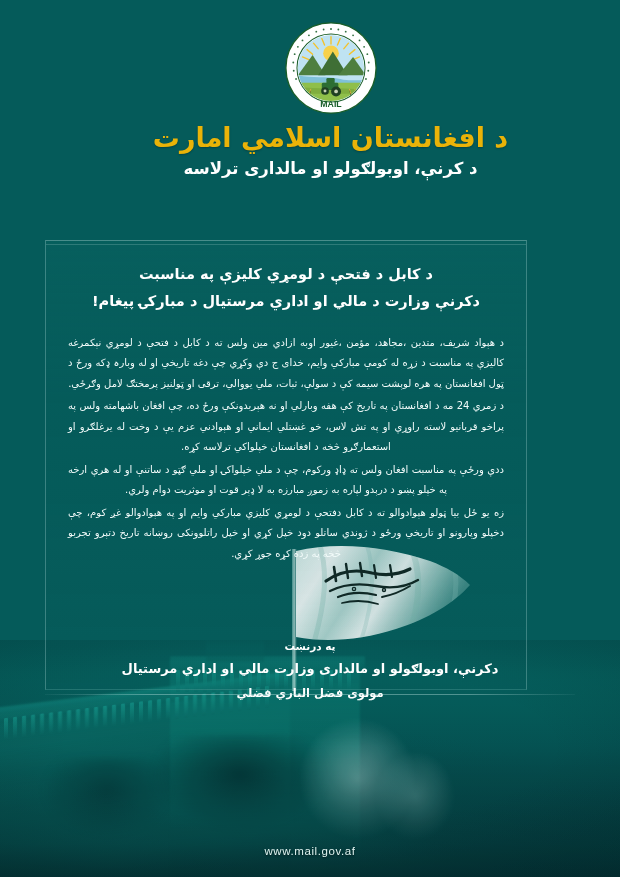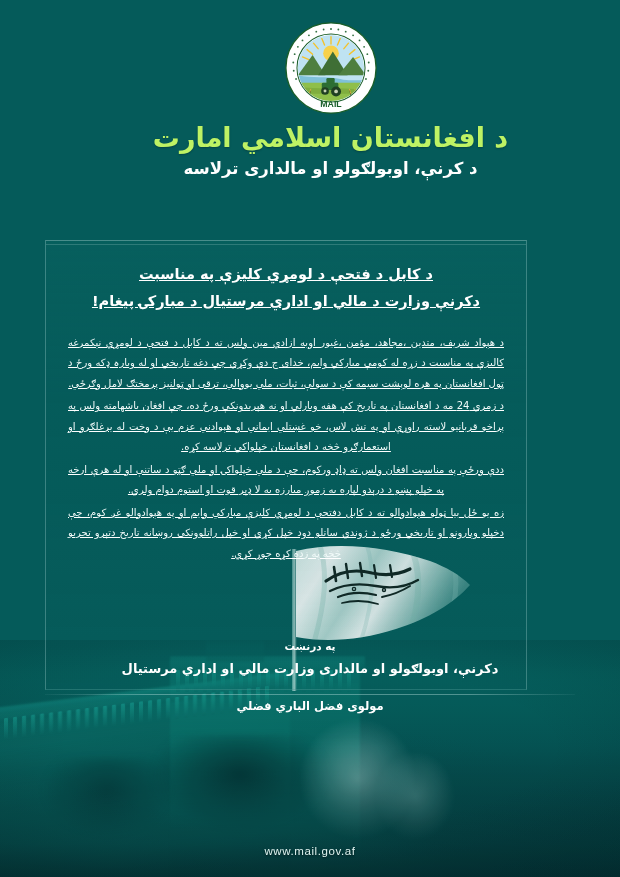--- a/index.html
+++ b/index.html
@@ -148,21 +148,21 @@
     margin: 0 auto;
     display: block;
   }
 
   .ministry-title {
     margin-top: 10px;
     font-size: 27px;
     line-height: 1.05;
     font-weight: 700;
     letter-spacing: 0px;
-    color: #bef264;
+    color: #eab308;
     text-shadow: 0 1px 2px rgba(0,0,0,0.25);
     font-family: "DejaVu Sans", "Liberation Sans", sans-serif;
   }
 
   .ministry-sub {
     margin-top: 7px;
     font-size: 16.5px;
     font-weight: 700;
     color: #ffffff;
     letter-spacing: 0.2px;
@@ -175,21 +175,20 @@
     top: 240px;
     width: 482px;
     min-height: 450px;
     z-index: 4;
     border-top: 1px solid rgba(185,225,222,0.38);
     border-left: 1px solid rgba(185,225,222,0.30);
     border-right: 1px solid rgba(185,225,222,0.30);
     border-bottom: 1px solid rgba(185,225,222,0.16);
     background: linear-gradient(180deg, rgba(9,104,101,0.30) 0%, rgba(7,92,91,0.14) 35%, rgba(5,84,84,0.04) 100%);
     padding: 14px 18px 20px 18px;
-    text-decoration: underline;
   }
 
   .panel::before {
     
     content: "";
     position: absolute;
     left: 0; right: 0; top: 3px;
     height: 1px;
     background: rgba(185,225,222,0.22);
   }
@@ -227,21 +226,21 @@
     top: 636px;
     text-align: center;
     z-index: 6;
     font-size: 11px;
     line-height: 1.95;
     color: #ffffff;
     font-weight: 600;
   }
   .sig-regards { font-size: 10.5px; font-weight: 600; }
   .sig-role    { font-size: 13px; font-weight: 700; }
-  .sig-name    { font-size: 11.5px; font-weight: 700; margin-top: 13px; }
+  .sig-name    { font-size: 11.5px; font-weight: 700; }
 
   
   .bottom-rule {
     position: absolute;
     left: 45px; right: 45px;
     top: 694px;
     height: 1px;
     background: linear-gradient(90deg, rgba(185,225,222,0.05), rgba(185,225,222,0.42) 20%, rgba(185,225,222,0.42) 80%, rgba(185,225,222,0.05));
     z-index: 6;
   }
@@ -471,21 +470,21 @@
   <div class="panel">
 
     <div class="headline">
       <span>د کابل د فتحې د لومړي کلیزې په مناسبت</span>
       <span class="l2">دکرنې وزارت د مالي او اداري مرستیال د مبارکۍ پیغام!</span>
     </div>
 
     <div class="body-copy">
       <p>د هېواد شریف، متدین ،مجاهد، مؤمن ،غیور اوبه ازادي مین ولس ته د کابل د فتحې د لومړي  نېکمرغه کالیزې په مناسبت د زړه له کومې مبارکي وایم، خدای ج دې وکړي چې دغه تاریخي او له وبارہ ډکه ورځ د ټول افغانستان په هره لوېشت سیمه کې د سولې، ثبات، ملي یووالي، ترقی او ټولنیز پرمختګ لامل وګرځي.</p>
       <p>د زمري 24 مه د افغانستان په تاریخ کې هفه وبارلي او نه هېربدونکې ورځ ده، چې افغان باشهامته ولس په پراخو قربانیو لاسته راوړې او په تش لاس، خو غښتلي ایماني او هېوادني عزم یې د وخت له یرغلګرو او استعمارګرو څخه د افغانستان خپلواکي ترلاسه کړه.</p>
-      <p>ددې ورځې په مناسبت افغان ولس ته ډاډ ورکوم، چې د ملي خپلواکۍ او ملي ګټو د ساتنې او له هرې ارخه په خپلو پښو د درېدو لپاره به زموږ مبارزه به لا ډېر قوت او استوم دوام ولري.</p>
+      <p>ددې ورځې په مناسبت افغان ولس ته ډاډ ورکوم، چې د ملي خپلواکۍ او ملي ګټو د ساتنې او له هرې ارخه په خپلو پښو د درېدو لپاره به زموږ مبارزه به لا ډېر قوت او موثریت دوام ولري.</p>
       <p>زه یو ځل بیا ټولو هېوادوالو ته د کابل دفتحې د لومړي کلیزې مبارکي وایم او په هېوادوالو غږ کوم، چې دخپلو وپارونو او تاریخي ورځو د ژوندي ساتلو دود خپل کړي او خپل راتلوونکی روښانه تاریخ دتېرو تجربو څخه په زده کړه جوړ کړي.</p>
     </div>
   </div>
 
   <div class="signature">
     <div class="sig-regards">په درنښت</div>
     <div class="sig-role">دکرنې، اوبولګولو او مالداری وزارت مالي او اداري مرستیال</div>
     <div class="sig-name">مولوی فضل الباري فضلي</div>
   </div>
 

